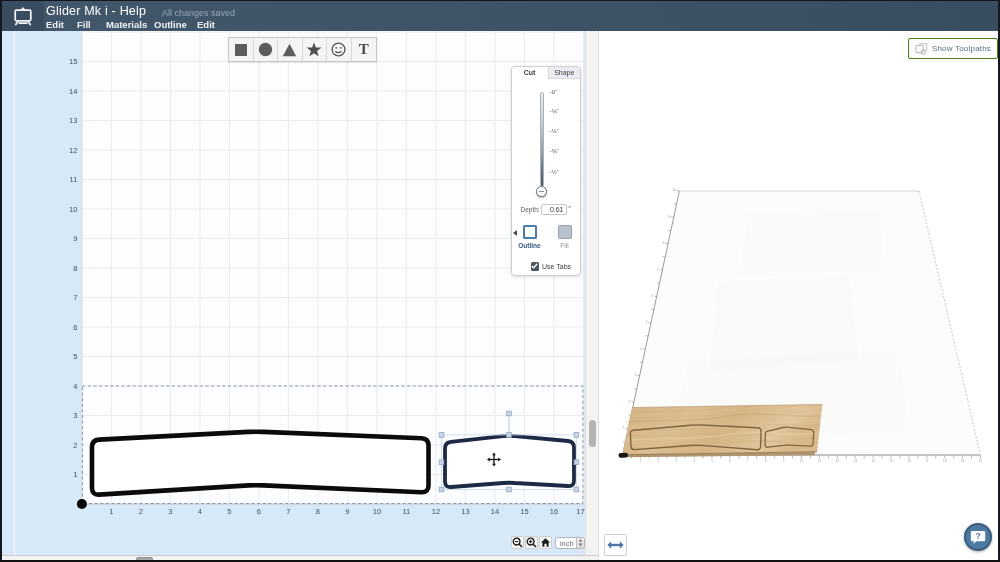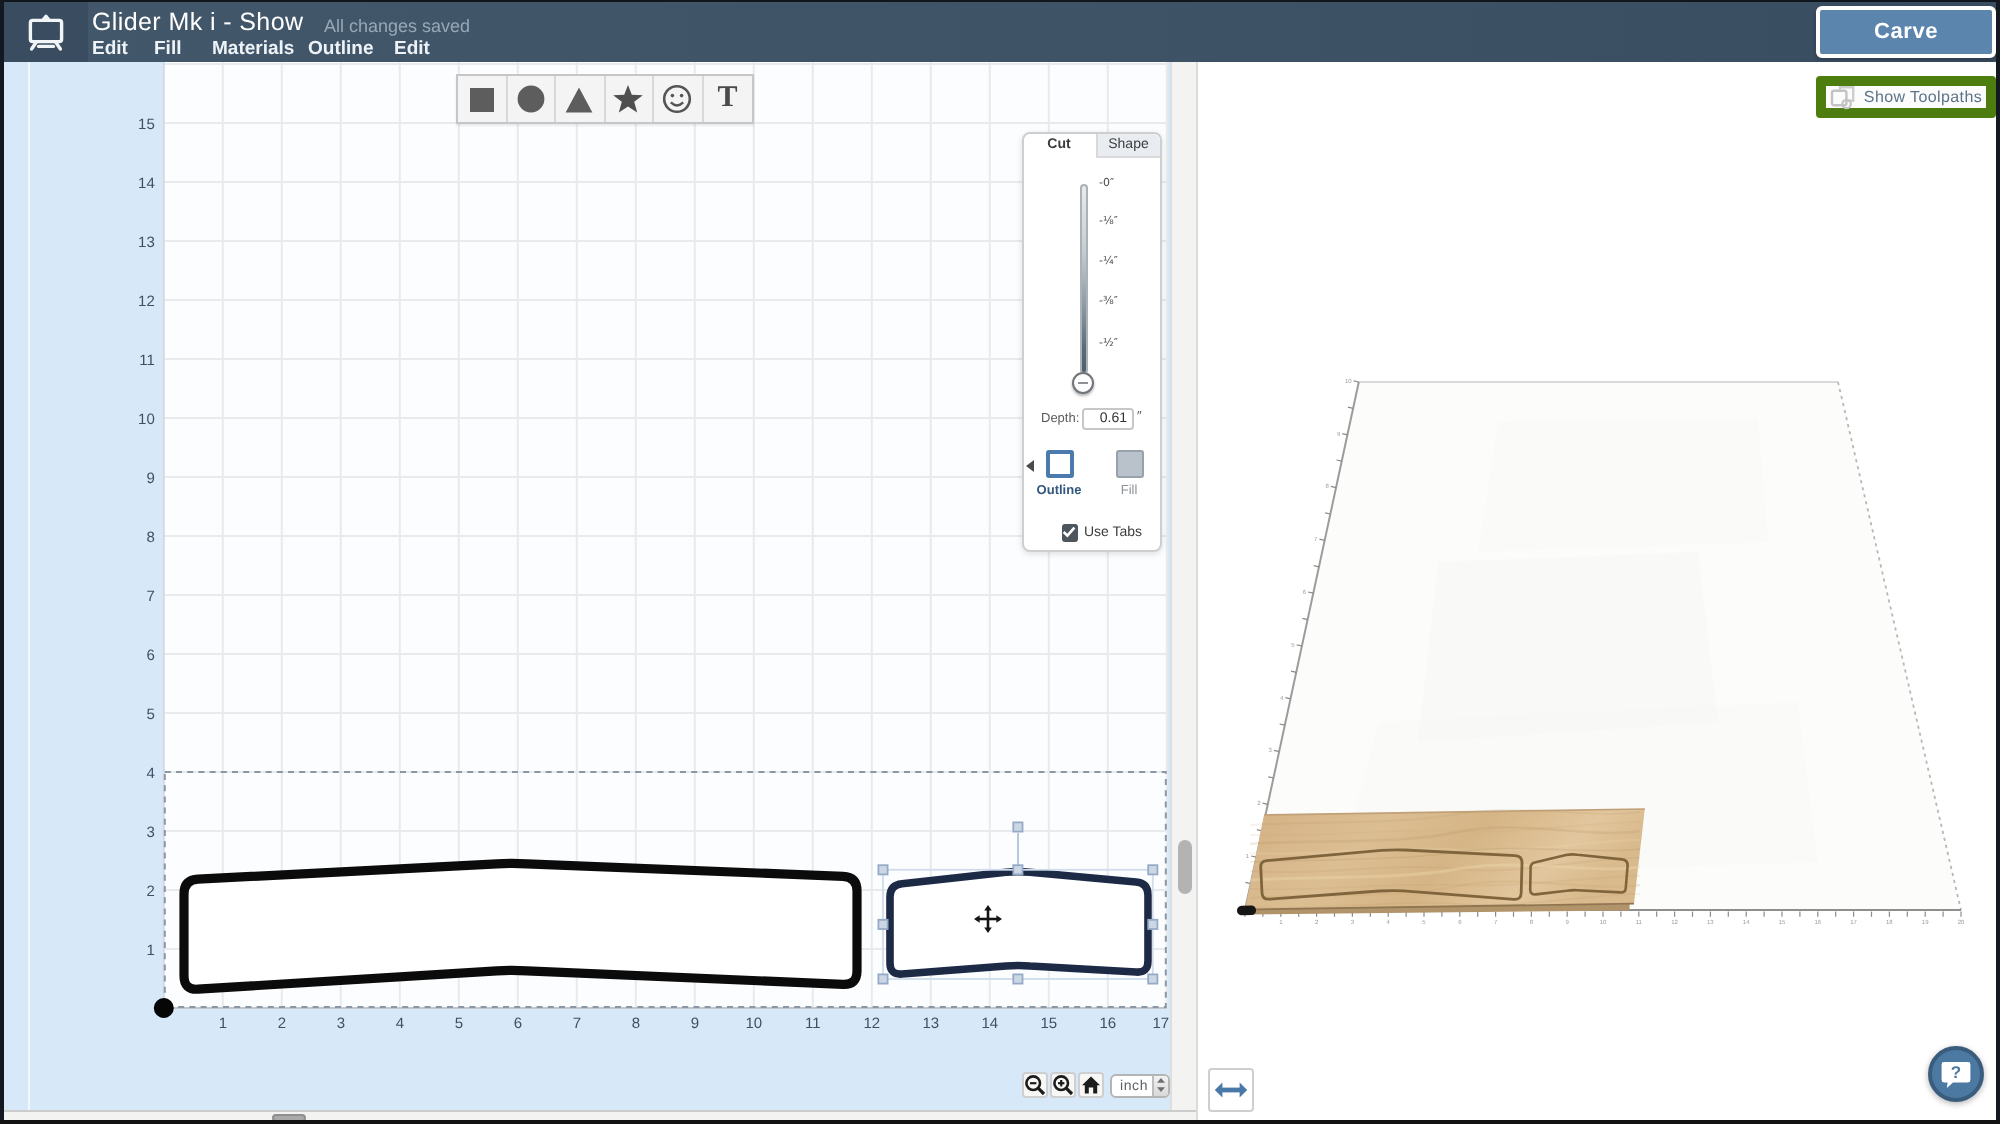--- a/index.html
+++ b/index.html
@@ -116,21 +116,21 @@
     display:flex; align-items:center; justify-content:center; overflow:hidden;
   }
   
   #v-scrollbar { position:absolute; left:583px; top:0; width:13px; height:524px; background:#f3f3f1; border-left:1px solid #dedede; }
   #v-thumb { position:absolute; left:3px; top:389px; width:7px; height:27px; background:#b3b3b3; border-radius:3.5px; }
   #h-scrollbar { position:absolute; left:0; top:524px; width:596px; height:5px; background:#f3f3f1; border-top:1px solid #cccccc; }
   #h-thumb { position:absolute; left:134px; top:0.5px; width:17px; height:4px; background:#a9a9a9; border:0.5px solid #8f8f8f; border-radius:2px; }
   
   #show-toolpaths-btn {
     position:absolute; left:309px; top:7px; width:90px; height:21px;
-    background:#fcfcfc; border:5px solid #4d7c0f; border-radius:2px;
+    background:#fcfcfc; border:1px solid #4d7c0f; border-radius:2px;
     display:flex; align-items:center; justify-content:center; gap:4px;
   }
   #show-toolpaths-label { font-size:8px; color:#5b7387; letter-spacing:.2px; }
   #divider-btn {
     position:absolute; left:5px; top:503px; width:23px; height:22px;
     background:#fff; border:1px solid #cfcfcf; border-radius:2px;
     display:flex; align-items:center; justify-content:center;
   }
   #help-btn {
     position:absolute; left:365px; top:492px; width:28px; height:28px; border-radius:50%;
@@ -151,28 +151,27 @@
   <div id="logo-cell">
     <svg width="26" height="26" viewBox="0 0 26 26">
       <g stroke="#f2f5f8" stroke-width="1.7" fill="none" stroke-linecap="round" stroke-linejoin="round">
         <rect x="5.2" y="7.2" width="15.6" height="10.6" rx="1.2"></rect>
         <path d="M11.5 7 L13 5.2 L14.5 7"></path>
         <path d="M8.2 18 L5.8 21.5 M17.8 18 L20.2 21.5"></path>
         <path d="M9.3 20.2 L16.7 20.2"></path>
       </g>
     </svg>
   </div>
-  <div id="doc-title">Glider Mk i - Show</div>
+  <div id="doc-title">Glider Mk i - Help</div>
   <div id="save-status">All changes saved</div>
   <span class="menu-item" style="left:44px">Edit</span>
   <span class="menu-item" style="left:75px">Fill</span>
   <span class="menu-item" style="left:104px">Materials</span>
   <span class="menu-item" style="left:152px">Outline</span>
   <span class="menu-item" style="left:195px">Edit</span>
-  <div id="carve-btn">Carve</div>
 </div>
 
 <div id="left-panel">
   <svg id="left-svg" width="583" height="529" viewBox="0 0 583 529">
     <rect x="0" y="0" width="583" height="529" fill="#d7e8f9"></rect>
     <rect x="79.9" y="0" width="501.5" height="473" fill="#fcfdfe"></rect>
     <g id="gridlines" stroke="#e8ebee" stroke-width="1">
         <line x1="109.4" y1="0" x2="109.4" y2="473"></line>
         <line x1="138.9" y1="0" x2="138.9" y2="473"></line>
         <line x1="168.4" y1="0" x2="168.4" y2="473"></line>

